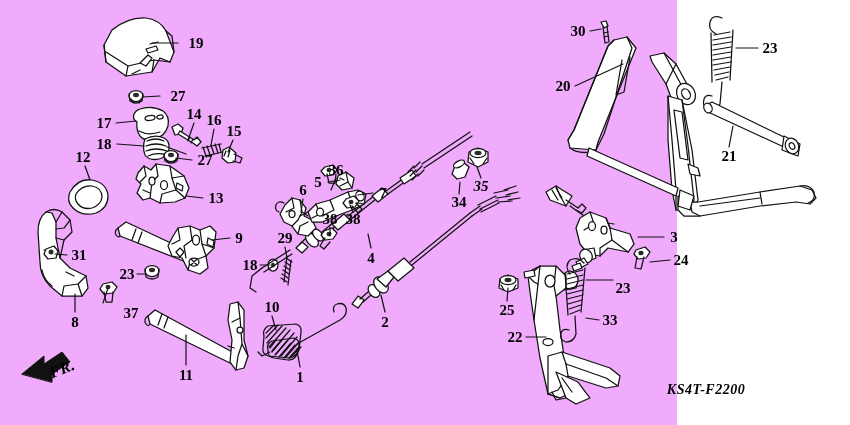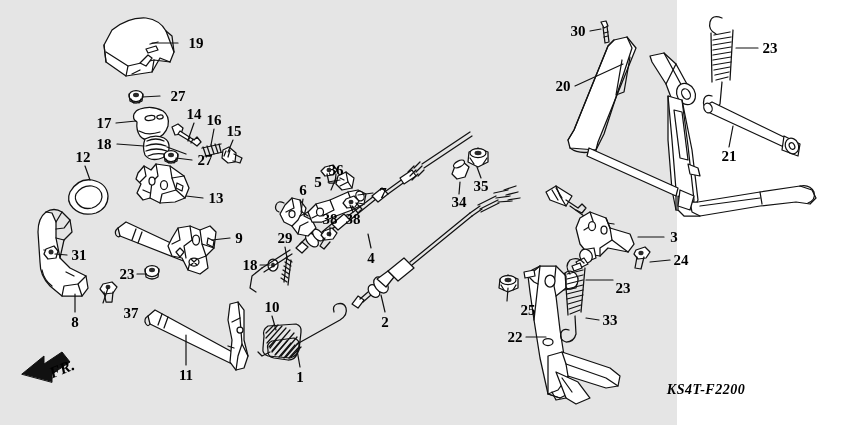--- a/index.html
+++ b/index.html
@@ -1,17 +1,17 @@
 <!DOCTYPE html>
 <html><head>
 <meta charset="utf-8">
 <style>
   html,body{margin:0;padding:0;background:#ffffff;}
   body{width:850px;height:425px;overflow:hidden;font-family:"Liberation Serif",serif;}
-  #sheet{position:relative;width:677px;height:425px;background:#e5e5e5;}
+  #sheet{position:relative;width:677px;height:425px;background:#f0abfc;}
   #art{position:absolute;left:0;top:0;width:850px;height:425px;}
   .lbl{position:absolute;font-family:"Liberation Serif",serif;font-weight:bold;
        font-size:15px;color:#000;line-height:1;white-space:nowrap;
        transform:translate(-50%,-50%);}
   .code{position:absolute;font-family:"Liberation Serif",serif;font-weight:bold;
         font-size:14px;letter-spacing:.5px;color:#000;white-space:nowrap;
         transform:translate(-50%,-50%);font-style:italic;}
   .frtxt{position:absolute;font-family:"Liberation Serif",serif;font-weight:bold;
          font-size:16px;font-style:italic;color:#000;white-space:nowrap;
          transform:translate(-50%,-50%) rotate(-22deg);}
@@ -502,29 +502,29 @@
       <div class="lbl" style="left: 300px; top: 377px;">1</div>
       <div class="lbl" style="left: 385px; top: 322px;">2</div>
       <div class="lbl" style="left: 371px; top: 258px;">4</div>
       <div class="lbl" style="left: 303px; top: 190px;">6</div>
       <div class="lbl" style="left: 318px; top: 182px;">5</div>
       <div class="lbl" style="left: 336px; top: 170px;">36</div>
       <div class="lbl" style="left: 383px; top: 193px;">7</div>
       <div class="lbl" style="left: 330px; top: 219px;">38</div>
       <div class="lbl" style="left: 353px; top: 219px;">38</div>
       <div class="lbl" style="left: 459px; top: 202px;">34</div>
-      <div class="lbl" style="left: 481px; top: 186px;">35</div>
+      <div class="lbl" style="left: 481px; top: 186px; font-style: italic;">35</div>
       <div class="lbl" style="left: 578px; top: 31px;">30</div>
       <div class="lbl" style="left: 563px; top: 86px;">20</div>
       <div class="lbl" style="left: 770px; top: 48px;">23</div>
       <div class="lbl" style="left: 729px; top: 156px;">21</div>
       <div class="lbl" style="left: 674px; top: 237px;">3</div>
       <div class="lbl" style="left: 681px; top: 260px;">24</div>
       <div class="lbl" style="left: 623px; top: 288px;">23</div>
-      <div class="lbl" style="left: 528px; top: 310px;">25</div>
+      <div class="lbl" style="left: 507px; top: 310px;">25</div>
       <div class="lbl" style="left: 515px; top: 337px;">22</div>
       <div class="lbl" style="left: 610px; top: 320px;">33</div>
     </div>
 
   <div class="frtxt" id="frtxt" style="left: 62px; top: 369px;">FR.</div>
 
   <div class="code" id="codetxt" style="left: 706px; top: 390px;">KS4T-F2200</div>
 
 </div>
 

